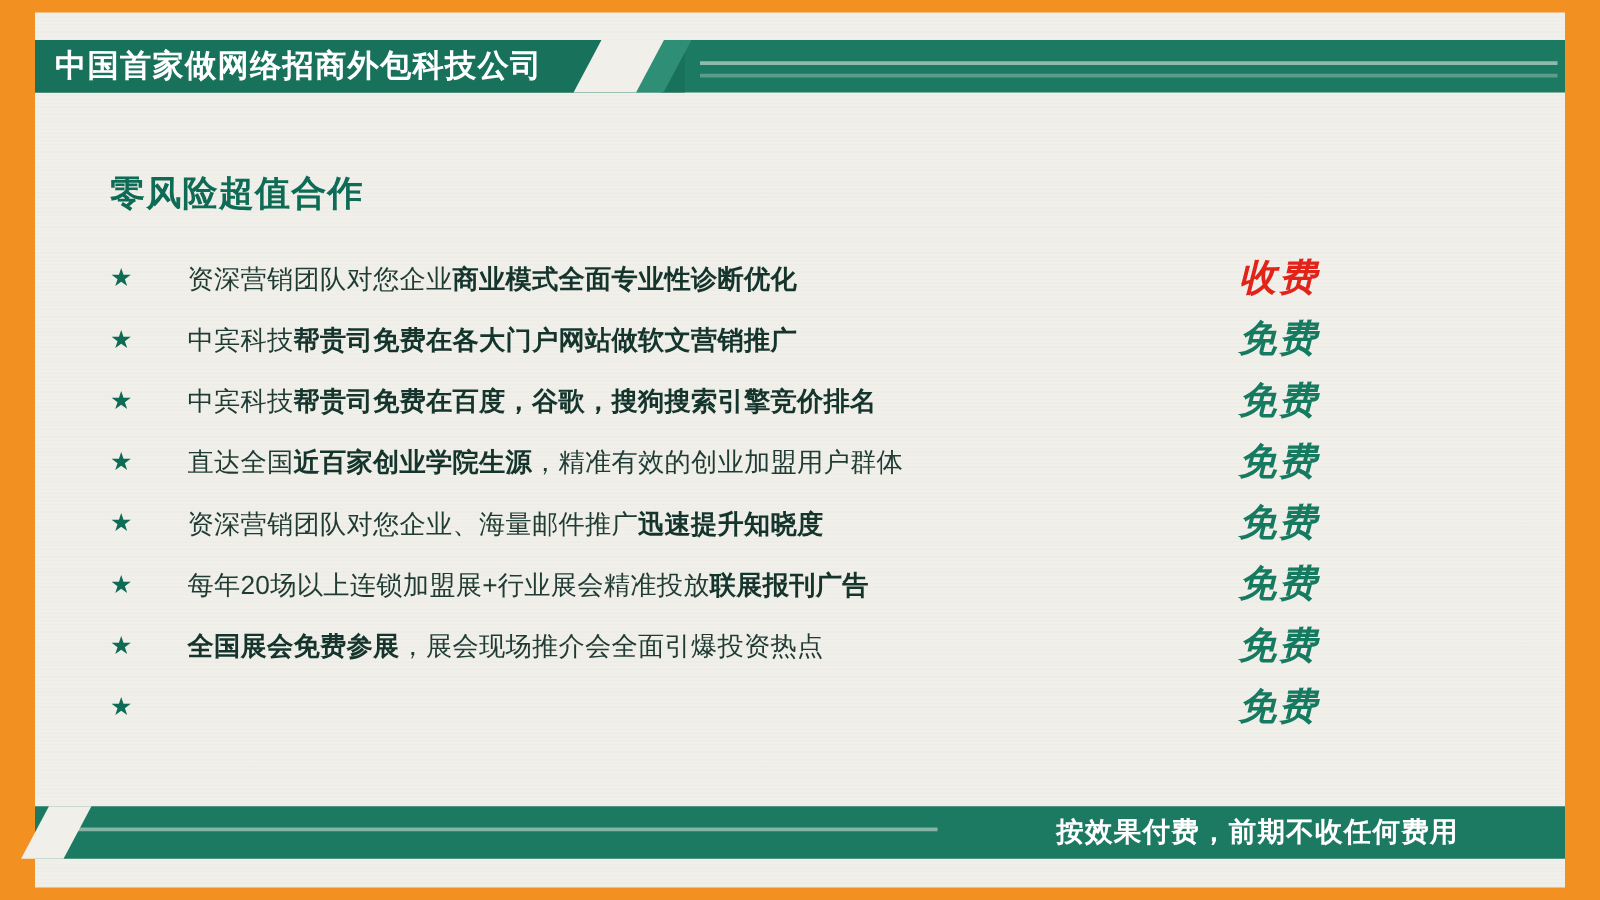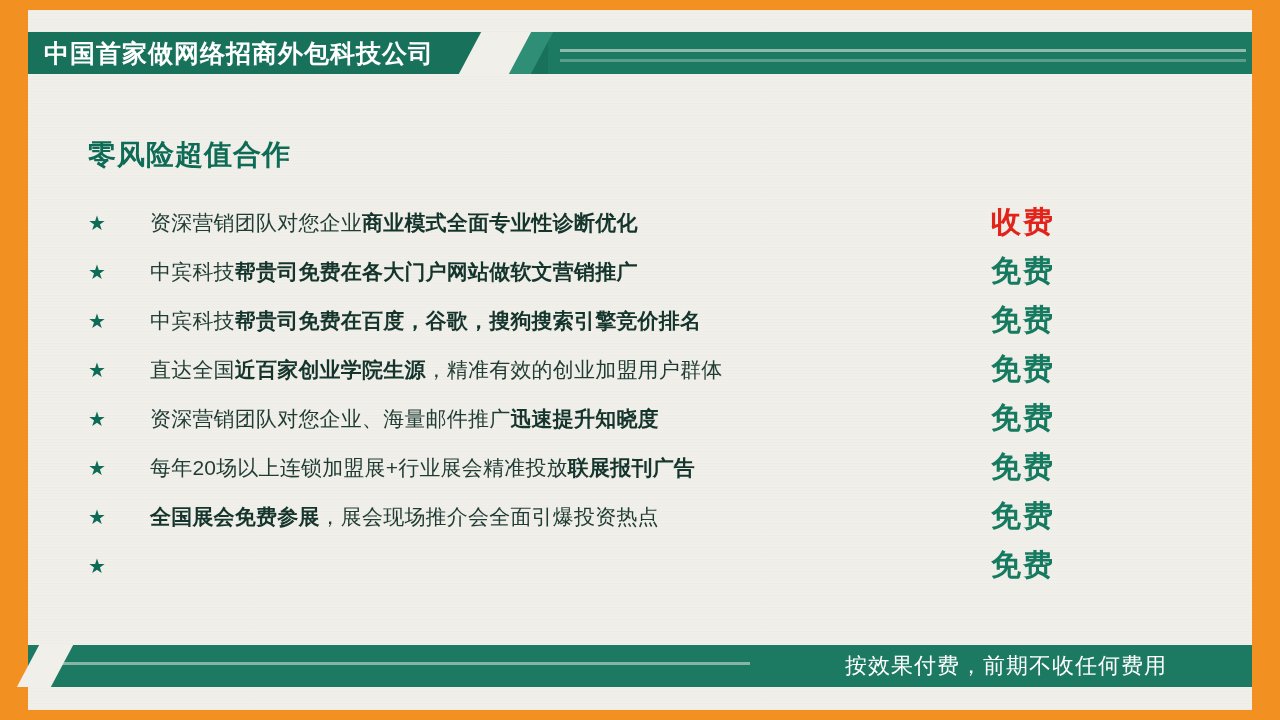--- a/index.html
+++ b/index.html
@@ -143,20 +143,21 @@
     color: #14342C;
   }
   .tag {
     position: absolute;
     left: 865px;
     width: 140px;
     text-align: center;
     font-family: "Liberation Serif", serif;
     font-size: 30px;
     font-weight: bold;
+    font-style: italic;
     color: #157A5F;
     letter-spacing: 2px;
   }
   .tag.paid {
     color: #E2231A;
   }
 
   
   .footer-band {
     position: absolute;
@@ -185,21 +186,21 @@
     opacity: 0.5;
   }
   .footer-text {
     position: absolute;
     left: 845px;
     top: 648px;
     height: 36px;
     line-height: 36px;
     color: #FFFFFF;
     font-size: 22px;
-    font-weight: normal;
+    font-weight: bold;
     letter-spacing: 1px;
     white-space: nowrap;
   }
 </style>
 </head>
 <body>
 
 <div class="slide">
   <div class="page-bg"></div>
 

